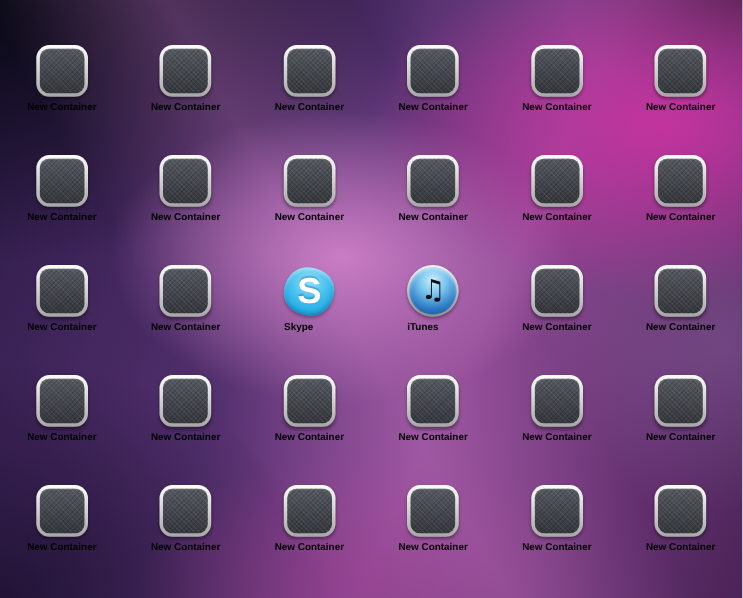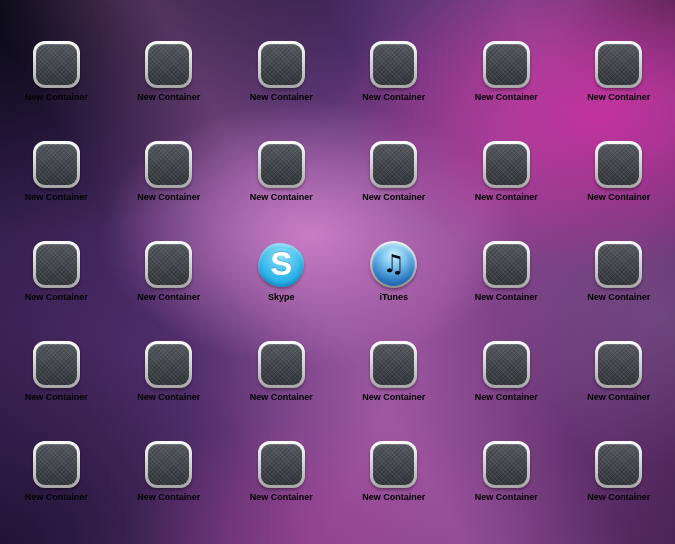--- a/index.html
+++ b/index.html
@@ -26,21 +26,20 @@
     width: 675px;
     display: grid;
     grid-template-columns: repeat(6, 1fr);
     grid-auto-rows: 100px;
   }
   .cell {
     margin: 0;
     justify-self: center;
     display: flex;
     flex-direction: column;
-    align-items: center;
     padding-top: 6px;
   }
   .icon-slot {
     height: 47px;
     display: flex;
     align-items: center;
     justify-content: center;
     margin-bottom: 4px;
   }
   .label {

